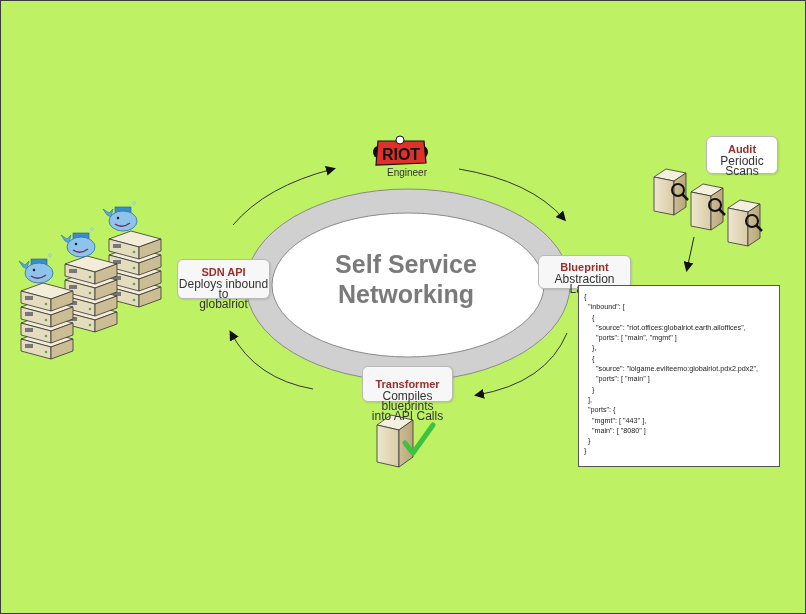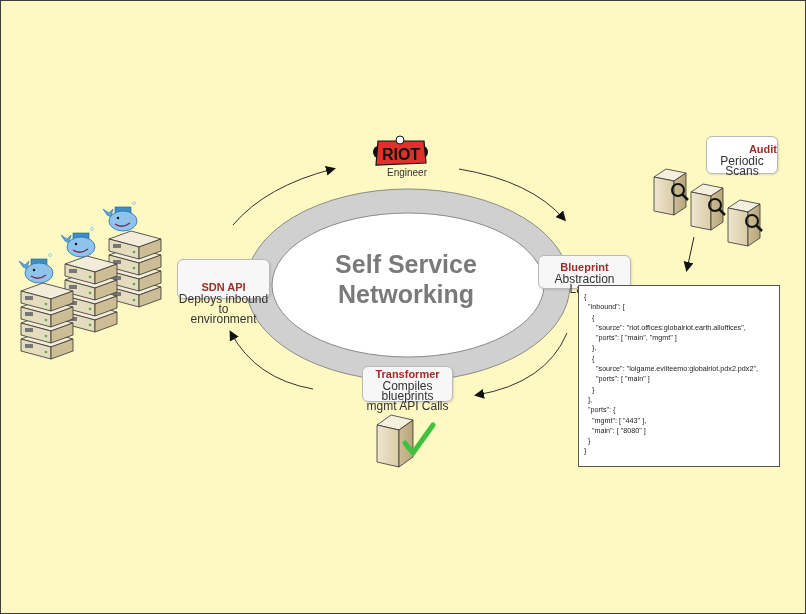--- a/index.html
+++ b/index.html
@@ -1,19 +1,19 @@
 <!DOCTYPE html>
 <html><head>
 <meta charset="utf-8">
 <style>
   html, body { margin: 0; padding: 0; background: #ffffff; }
   body { width: 806px; height: 614px; overflow: hidden; }
   #canvas {
     position: relative; width: 804px; height: 612px;
-    border: 1px solid #3c3c3c; background: #fef9c3;
+    border: 1px solid #3c3c3c; background: #bef264;
     font-family: "Liberation Sans", sans-serif;
   }
   svg.main { position: absolute; left: 0; top: 0; }
   .label-box {
     position: absolute; background: #f7f7f7; border: 1px solid #b9b9b9;
     border-radius: 6px; text-align: center; box-shadow: 1px 1px 2px rgba(0,0,0,0.12);
   }
   .label-title { color: #9b2d2a; font-weight: bold; font-size: 11px; line-height: 13px; }
   .label-sub { color: #333333; font-size: 12px; line-height: 10px; }
   .center-text {
@@ -224,33 +224,33 @@
   </div>
 
   <div class="engineer">Engineer</div>
 
   <div class="label-box" style="left:537px; top:254px; width:91px; height:32px;">
     <div class="label-title" style="margin-top:5px;">Blueprint</div>
     <div class="label-sub">Abstraction Layer</div>
   </div>
 
   <div class="label-box" style="left:176px; top:258px; width:91px; height:38px;">
-    <div class="label-title" style="margin-top:21px;">SDN API</div>
+    <div class="label-title" style="margin-top:6px;">SDN API</div>
     <div class="label-sub">Deploys inbound to</div>
-    <div class="label-sub">environment</div>
+    <div class="label-sub">globalriot</div>
   </div>
 
   <div class="label-box" style="left:361px; top:365px; width:89px; height:34px;">
-    <div class="label-title" style="margin-top:1px;">Transformer</div>
+    <div class="label-title" style="margin-top:11px;">Transformer</div>
     <div class="label-sub">Compiles blueprints</div>
-    <div class="label-sub">mgmt API Calls</div>
+    <div class="label-sub">into API Calls</div>
   </div>
 
   <div class="label-box" style="left:705px; top:135px; width:70px; height:36px; background:#ffffff;">
-    <div class="label-title" style="margin-top:6px;text-align:right;">Audit</div>
+    <div class="label-title" style="margin-top:6px;">Audit</div>
     <div class="label-sub">Periodic Scans</div>
   </div>
 
   <div class="json-box">
     <pre>{
   "inbound": [
     {
       "source": "riot.offices:globalriot.earth.alloffices",
       "ports": [ "main", "mgmt" ]
     },

